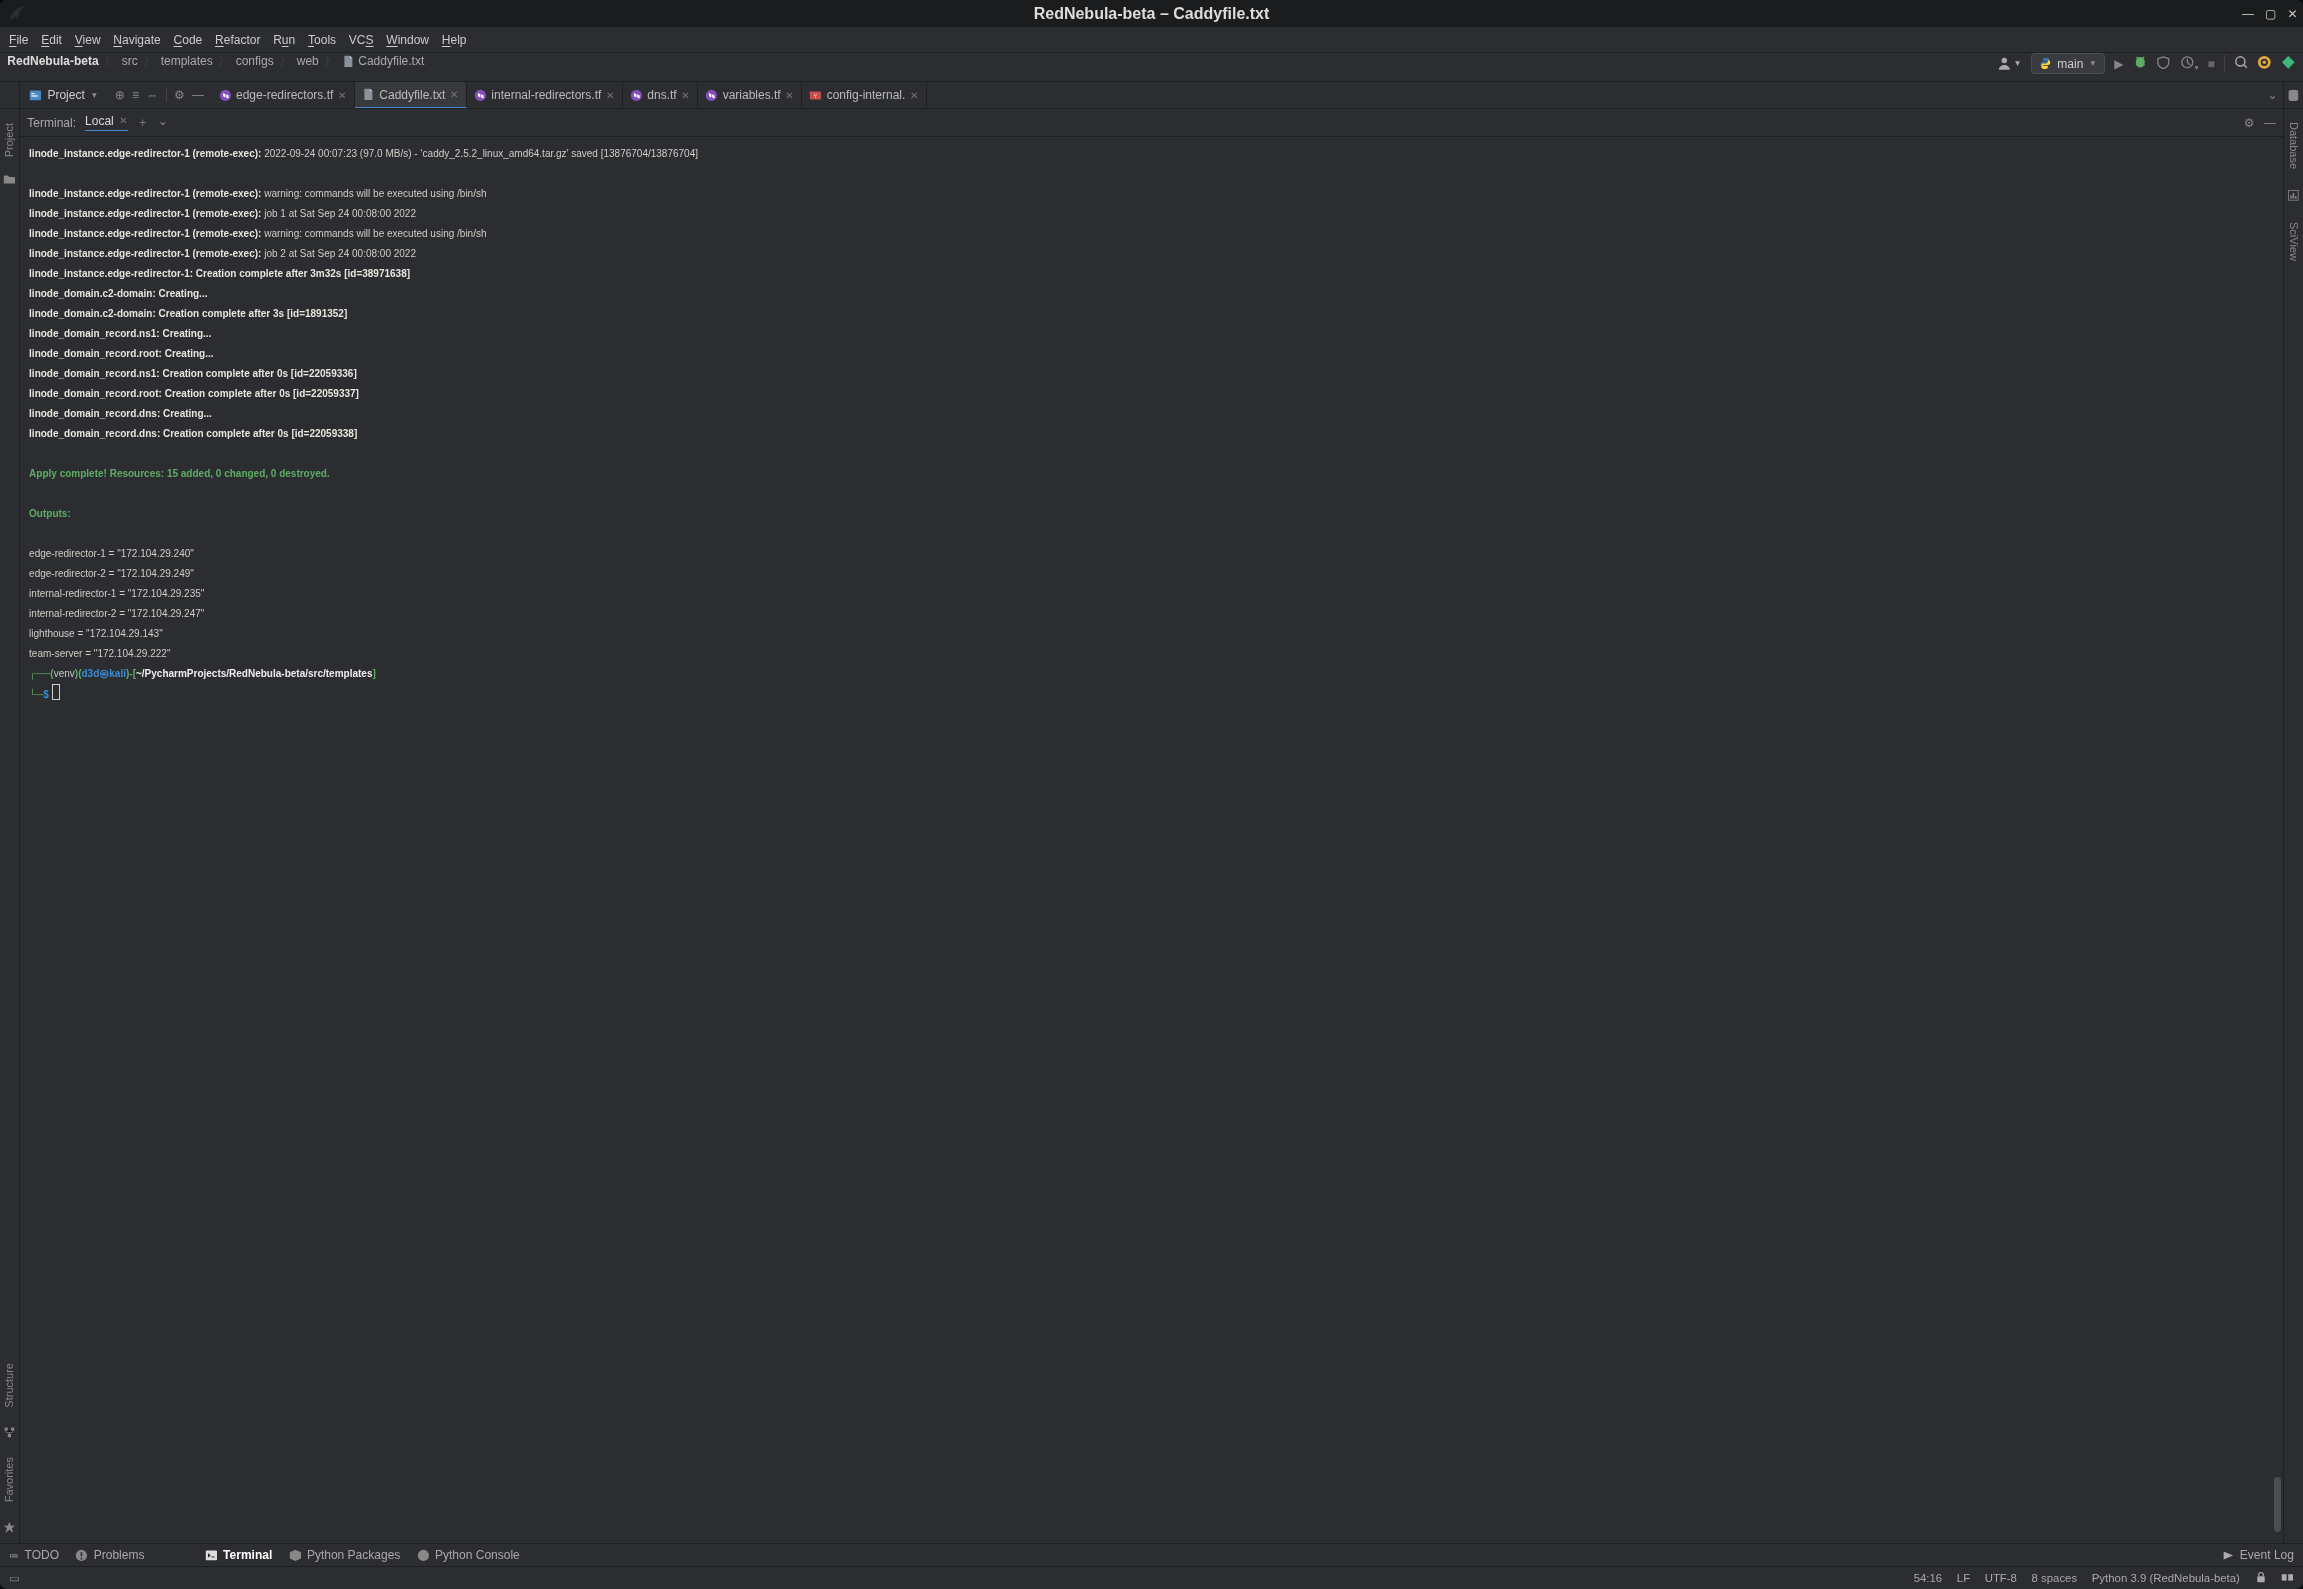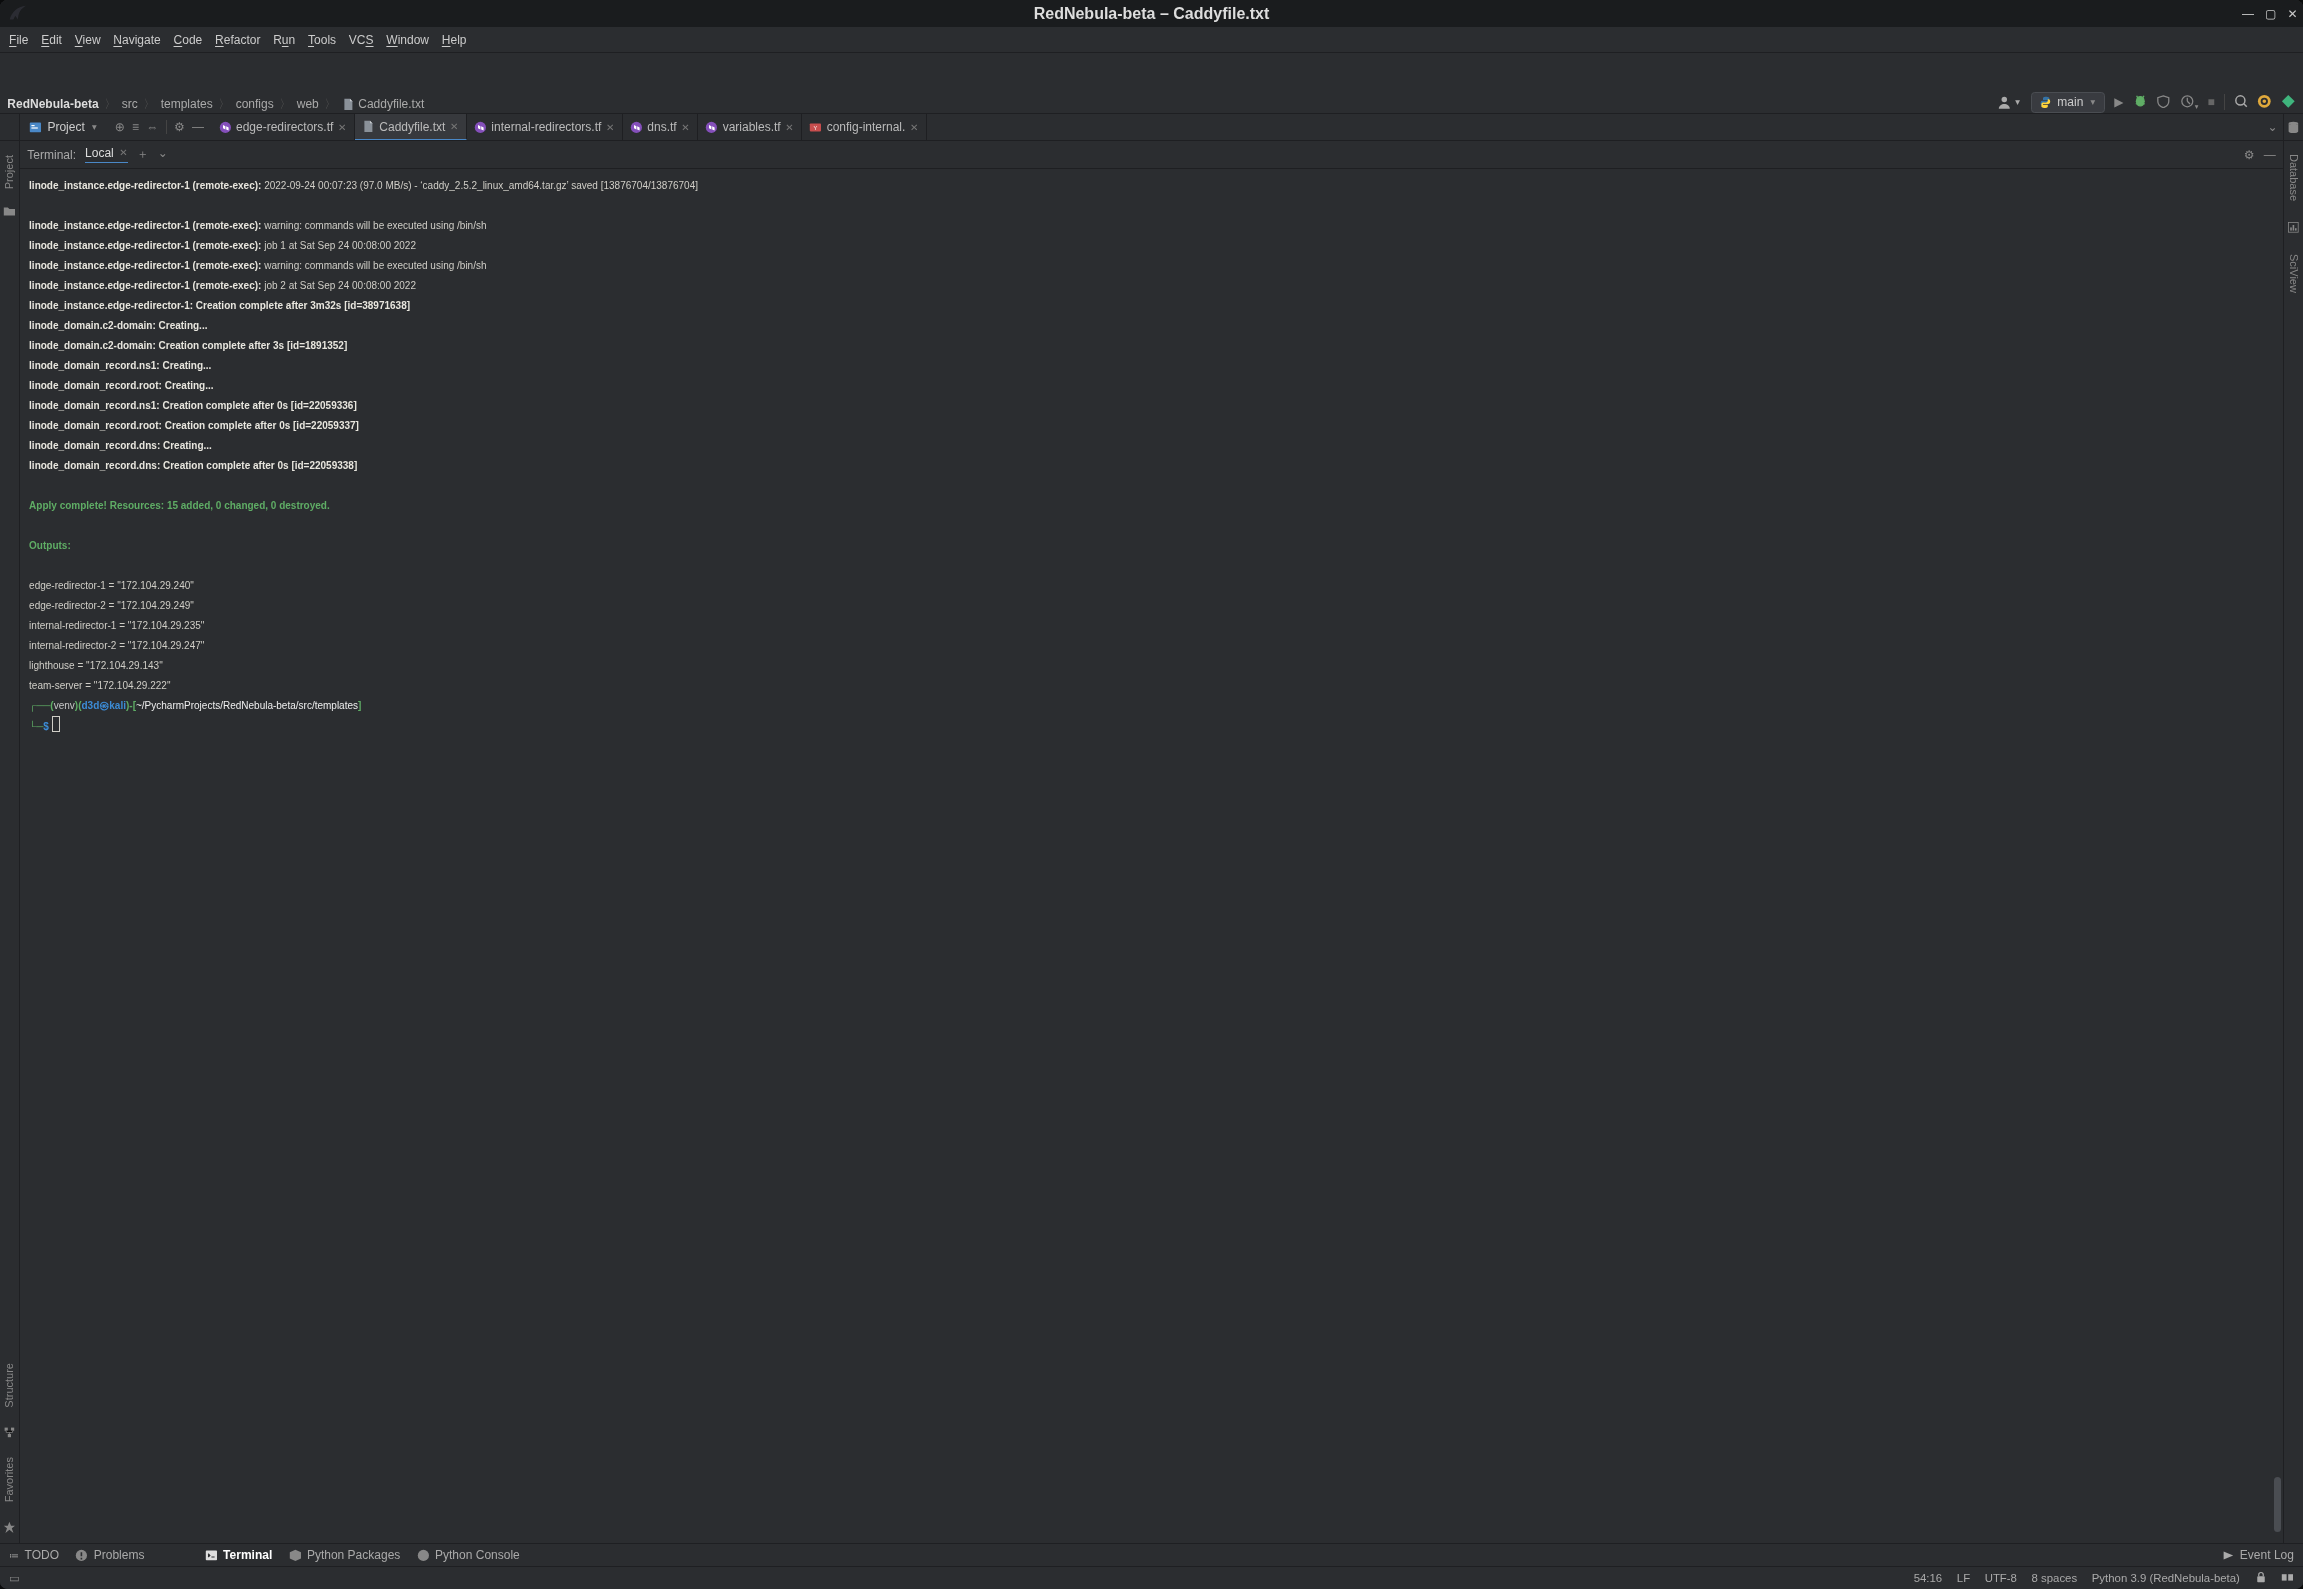--- a/index.html
+++ b/index.html
@@ -12,21 +12,21 @@
 .titlebar-text { color: #ddd; font-size: 16px; font-weight: 600; }
 .titlebar-controls { position: absolute; right: 5.5px; display: flex; gap: 11px; color: #ccc; }
 .titlebar-controls span { cursor: pointer; font-size: 12px; }
 
 
 .menubar { height: 25.6px; background: #2b2d30; display: flex; align-items: center; padding: 0 9.1px; gap: 12.8px; border-bottom: 0.9px solid #1e1f22; }
 .menubar span { color: #ccc; font-size: 12px; cursor: pointer; }
 .menubar span u { text-decoration: underline; text-underline-offset: 1.8px; }
 
 
-.navrow { height: 29px; background: #2b2d30; display: flex; align-items: flex-end; padding: 0 7.3px; border-bottom: 0.9px solid #1e1f22; margin-top: 32px; }
+.navrow { height: 29px; background: #2b2d30; display: flex; align-items: flex-start; padding: 0 7.3px; border-bottom: 0.9px solid #1e1f22; }
 .breadcrumbs { display: flex; align-items: center; gap: 5.5px; color: #aaa; font-size: 12px; }
 .breadcrumbs .crumb { cursor: pointer; }
 .breadcrumbs .sep { color: #555; }
 .crumb-file { display: flex; align-items: center; gap: 3.7px; }
 .crumb-file svg { width: 12.8px; height: 12.8px; }
 .nav-right { margin-left: auto; display: flex; align-items: center; gap: 9.1px; }
 .user-btn { display: flex; align-items: center; gap: 1.8px; color: #aaa; }
 .config-selector { background: #393b40; border: 0.9px solid #4a4d52; border-radius: 3.7px; padding: 2.7px 7.3px; display: flex; align-items: center; gap: 5.5px; color: #ccc; cursor: pointer; }
 .run-icons { display: flex; align-items: center; gap: 9.1px; }
 .run-icons .ic { color: #888; cursor: pointer; }
@@ -68,21 +68,21 @@
 .term-right span { cursor: pointer; }
 
 
 .terminal { flex: 1; background: #2b2d30; padding: 7.3px 9.1px; font-family: "JetBrains Mono","Consolas","Menlo",monospace; font-size: 10px; line-height: 20px; color: #d0cec7; overflow: auto; white-space: pre; position: relative; }
 .terminal .bold { font-weight: 700; color: #e8e6de; }
 .terminal .green { color: #5fad65; font-weight: 700; }
 .terminal .prompt-line { white-space: pre; }
 .pc-blue { color: #3c8cd6; font-weight: 700; }
 .pc-green { color: #5fad65; font-weight: 700; }
 .pc-gray { color: #c8c8c8; font-weight: 400; }
-.pc-white { color: #eee; font-weight: 400; }
+.pc-white { color: #eee; font-weight: 700; }
 .cursor-box { display:inline-block; width: 8.2px; height: 15.5px; border: 0.9px solid #d0cec7; vertical-align: -1.8px; }
 .term-scrollthumb { position: absolute; right: 1.8px; width: 7.3px; background: #4a4d52; border-radius: 3.7px; bottom: 11px; height: 55px; }
 
 
 .btabs { height: 24px; background: #2b2d30; display: flex; align-items: center; padding: 0 9.1px; gap: 16.4px; border-top: 0.9px solid #1e1f22; border-bottom: 0.9px solid #1e1f22; }
 .btab { display: flex; align-items: center; gap: 5.5px; color: #aaa; font-size: 12px; cursor: pointer; }
 .btab.active { color: #fff; font-weight: 600; padding-left: 44px; }
 .btabs-right { margin-left: auto; display: flex; align-items: center; gap: 5.5px; color: #aaa; }
 
 

